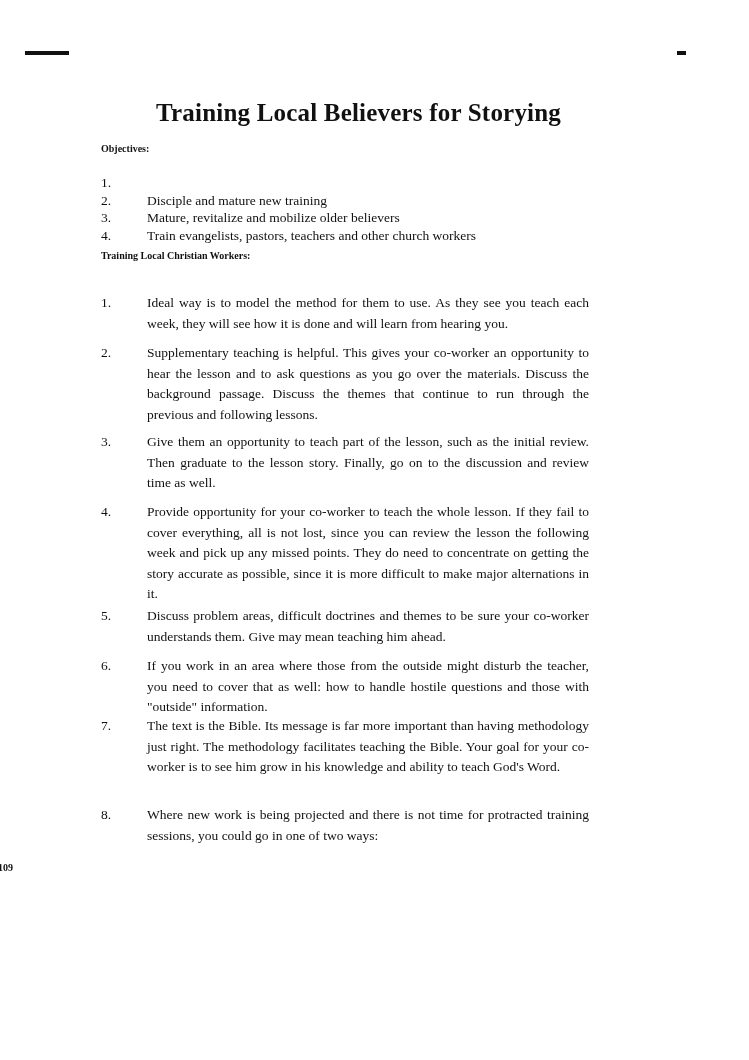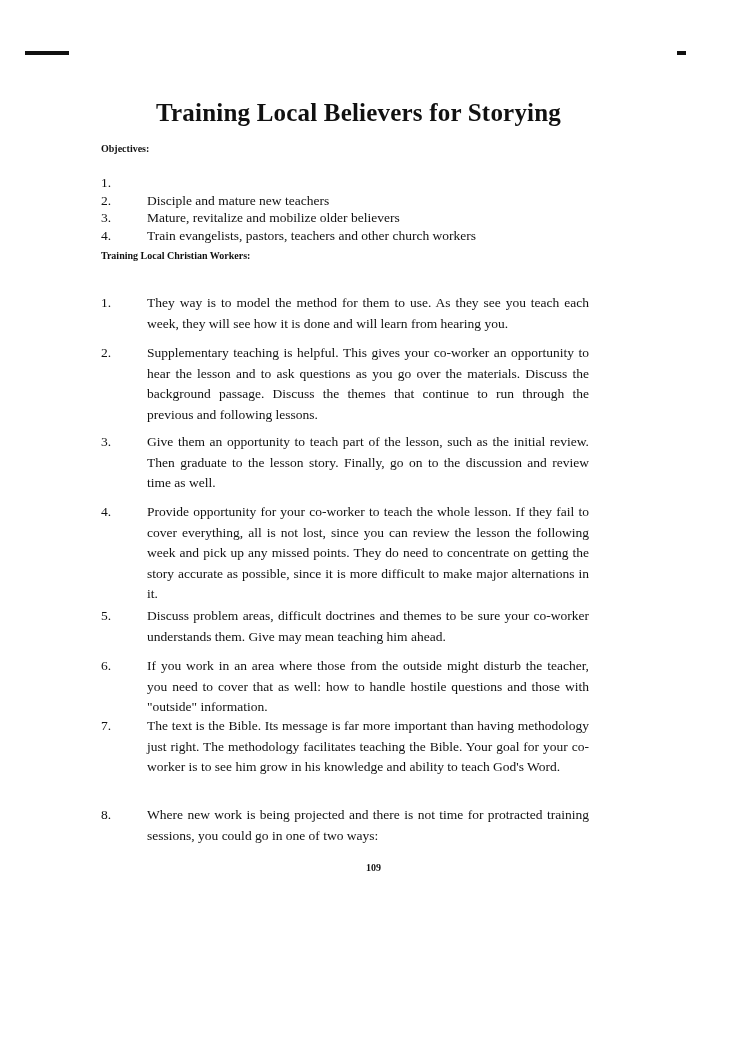--- a/index.html
+++ b/index.html
@@ -11,58 +11,58 @@
   .title { position:absolute; left:0; width:749px; top:99px; text-align:center;
            font-weight:bold; font-size:25px; letter-spacing:0.2px; margin:0; }
   .title span { display:inline-block; margin-left:-32px; }
   .h2 { position:absolute; left:101px; font-weight:bold; font-size:10px; margin:0; }
   .obj { position:absolute; left:101px; top:174px; width:470px; font-size:13.5px; line-height:17.5px; }
   .obj .row { display:flex; }
   .num { width:46px; flex:none; }
   .items { position:absolute; left:101px; width:488px; font-size:13.5px; line-height:20.5px; }
   .item { display:flex; position:absolute; left:0; width:488px; }
   .item .txt { text-align:justify; flex:1; }
-  .pageno { position:absolute; left:0; width:749px; top:862px; text-align:center;
+  .pageno { position:absolute; left:0; width:749px; top:862px; 
             font-weight:bold; font-size:10px; }
   .pageno span { display:inline-block; margin-left:-2px; }
 </style>
 </head>
 <body>
 
 <div class="mark left"></div>
 <div class="mark right"></div>
 
 <h1 class="title"><span>Training Local Believers for Storying</span></h1>
 
 <h2 class="h2" style="top:143px">Objectives:</h2>
 
 <div class="obj">
   <div class="row">
       <span class="num">1.</span>
     </div>
   <div class="row">
       <span class="num">2.</span>
-      <span>Disciple and mature new teachers</span>
+      <span>Disciple and mature new training</span>
     </div>
   <div class="row">
       <span class="num">3.</span>
       <span>Mature, revitalize and mobilize older believers</span>
     </div>
   <div class="row">
       <span class="num">4.</span>
       <span>Train evangelists, pastors, teachers and other church workers</span>
     </div>
 </div>
 
 <h2 class="h2" style="top:250px">Training Local Christian Workers:</h2>
 
 <div class="items" style="top:0">
   <div class="item" style="top:293px">
       <span class="num">1.</span>
-      <span class="txt">They way is to model the method for them to use.  As they see you teach each week, they will see how it is done and will learn from hearing you.</span>
+      <span class="txt">Ideal way is to model the method for them to use.  As they see you teach each week, they will see how it is done and will learn from hearing you.</span>
     </div>
   <div class="item" style="top:343px">
       <span class="num">2.</span>
       <span class="txt">Supplementary teaching is helpful.  This gives your co-worker an opportunity to hear the lesson and to ask questions as you go over the materials.  Discuss the background passage.  Discuss the themes that continue to run through the previous and following lessons.</span>
     </div>
   <div class="item" style="top:432px">
       <span class="num">3.</span>
       <span class="txt">Give them an opportunity to teach part of the lesson, such as the initial review.  Then graduate to the lesson story. Finally, go on to the discussion and review time as well.</span>
     </div>
   <div class="item" style="top:502px">

